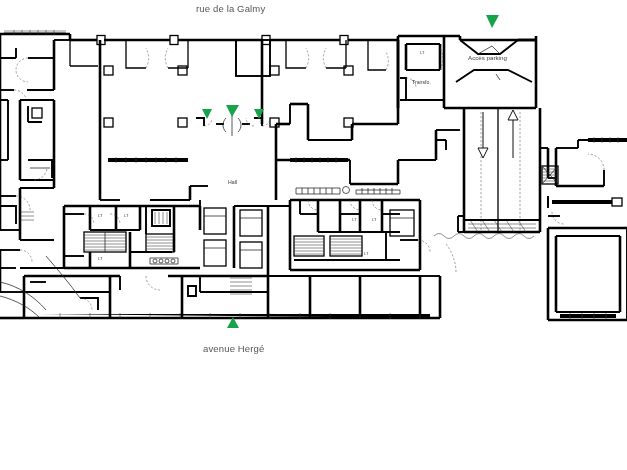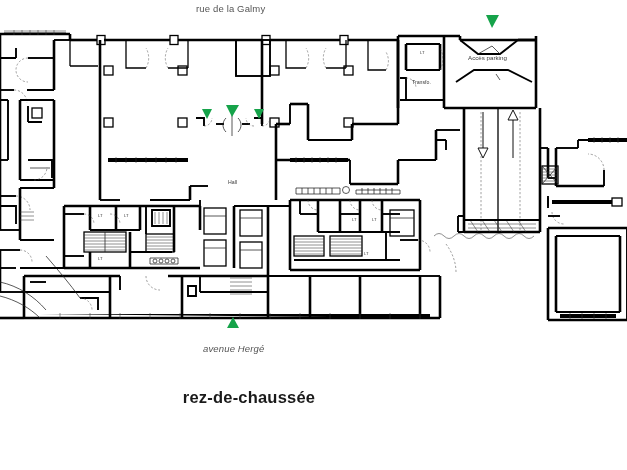--- a/index.html
+++ b/index.html
@@ -35,21 +35,20 @@
     letter-spacing: 0.15px;
     white-space: nowrap;
   }
   #street-top {
     left: 196px;
     top: 3px;
   }
   #street-bottom {
     left: 203px;
     top: 343px;
-    font-style: italic;
   }
   #plan-title {
     position: absolute;
     left: 0;
     top: 388px;
     width: 498px;
     text-align: center;
     font-family: "Liberation Sans", sans-serif;
     font-size: 16.5px;
     font-weight: bold;
@@ -478,15 +477,14 @@
       <polygon points="254,109 264,109 259,119" fill="#16a34a"></polygon>
     </g>
     <g>
       <polygon points="486,15 499,15 492,28" fill="#16a34a"></polygon>
     </g>
     <g>
       <polygon points="227,328 239,328 233,317" fill="#16a34a"></polygon>
     </g>
   </svg>
 
-  <div id="plan-title">rez-de-chaussée</div>
 
 </div>
 
 </body></html>

